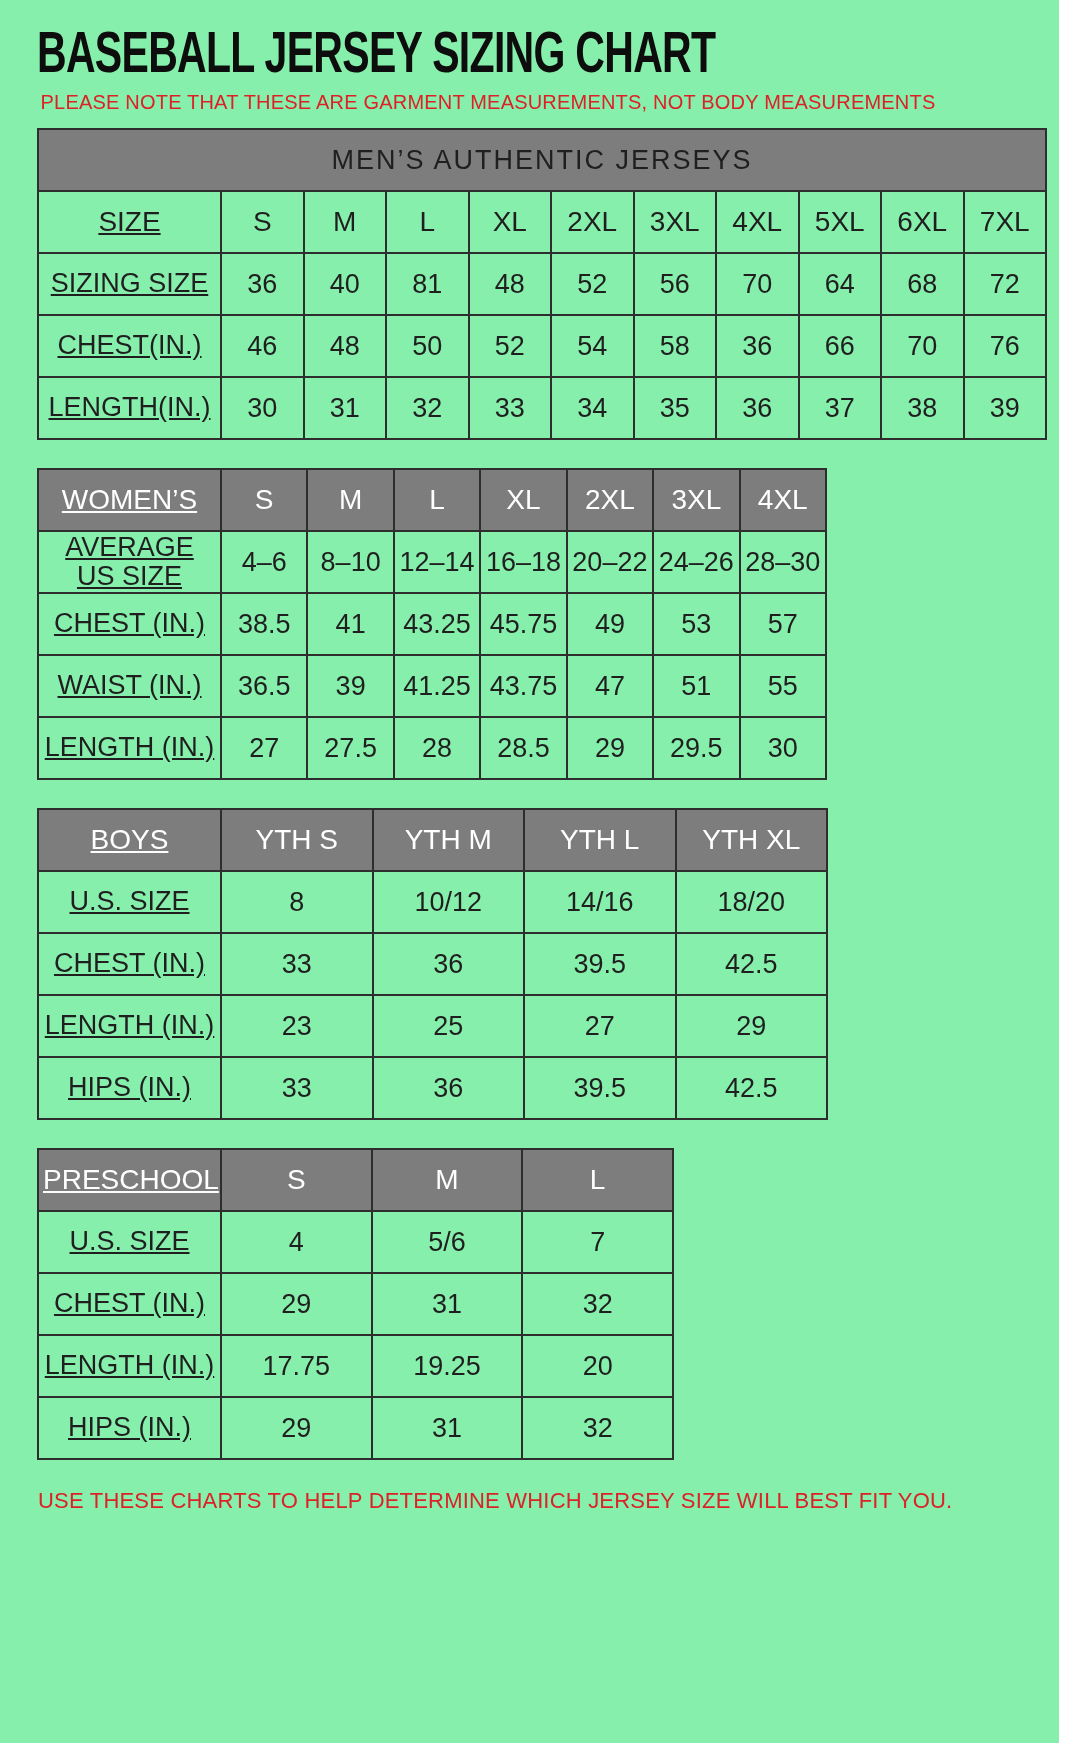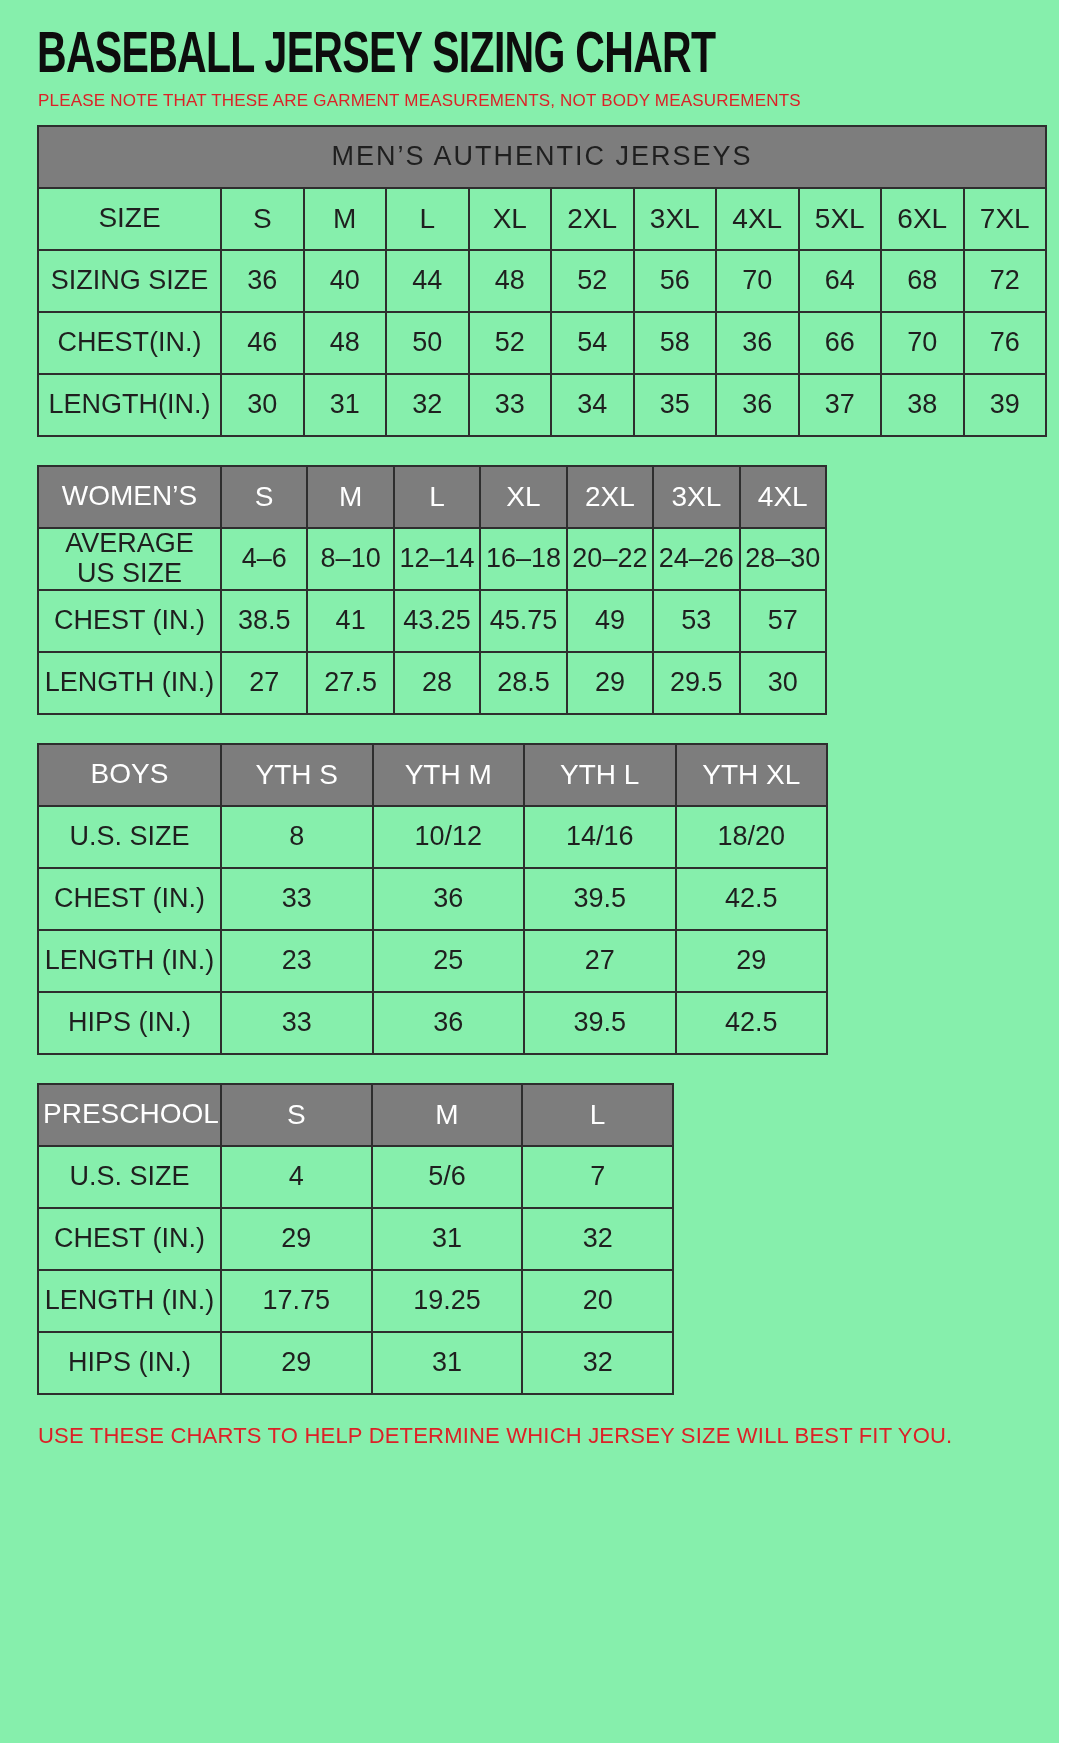--- a/index.html
+++ b/index.html
@@ -21,24 +21,25 @@
     color: #0d0d0d;
     letter-spacing: -1px;
     white-space: nowrap;
     transform: scaleX(0.72);
     transform-origin: 0 50%;
   }
   .note {
     margin: 0 0 14px 1px;
     max-width: 900px;
     color: var(--accent-red);
-    font-size: 17px;
+    font-size: 20px;
     line-height: 1.16;
     letter-spacing: 0.2px;
     font-weight: 500;
+    text-align: center;
   }
   table.sizing-table {
     border-collapse: collapse;
     table-layout: fixed;
     margin: 0 0 28px 0;
   }
   .t-mens      { width: 1010px; }
   .t-womens    { width: 790px;  }
   .t-boys      { width: 791px;  }
   .t-preschool { width: 637px;  }
@@ -59,21 +60,21 @@
     font-size: 30px;
     letter-spacing: 2px;
     height: 69px;
     margin-left: 16px;
   }
   .header-row td { font-size: 28px; }
   .header-row.gray td {
     background: var(--header-gray);
     color: #ffffff;
   }
-  .row-label { font-size: 26px; line-height: 1.1; }
+  .row-label { font-size: 26px; line-height: 1.1; text-decoration: underline; }
   .footer {
     margin: 16px 0 0 1px;
     color: var(--accent-red);
     font-size: 22px;
     letter-spacing: 0.2px;
     font-weight: 500;
     white-space: nowrap;
   }
 </style>
 </head>
@@ -111,21 +112,21 @@
           <td class="header-cell">3XL</td>
           <td class="header-cell">4XL</td>
           <td class="header-cell">5XL</td>
           <td class="header-cell">6XL</td>
           <td class="header-cell">7XL</td>
         </tr>
         <tr>
           <td class="row-label">SIZING SIZE</td>
           <td class="value-cell">36</td>
           <td class="value-cell">40</td>
-          <td class="value-cell">44</td>
+          <td class="value-cell">81</td>
           <td class="value-cell">48</td>
           <td class="value-cell">52</td>
           <td class="value-cell">56</td>
           <td class="value-cell">70</td>
           <td class="value-cell">64</td>
           <td class="value-cell">68</td>
           <td class="value-cell">72</td>
         </tr>
         <tr>
           <td class="row-label">CHEST(IN.)</td>
@@ -192,20 +193,30 @@
           <td class="row-label">CHEST (IN.)</td>
           <td class="value-cell">38.5</td>
           <td class="value-cell">41</td>
           <td class="value-cell">43.25</td>
           <td class="value-cell">45.75</td>
           <td class="value-cell">49</td>
           <td class="value-cell">53</td>
           <td class="value-cell">57</td>
         </tr>
         <tr>
+          <td class="row-label">WAIST (IN.)</td>
+          <td class="value-cell">36.5</td>
+          <td class="value-cell">39</td>
+          <td class="value-cell">41.25</td>
+          <td class="value-cell">43.75</td>
+          <td class="value-cell">47</td>
+          <td class="value-cell">51</td>
+          <td class="value-cell">55</td>
+        </tr>
+        <tr>
           <td class="row-label">LENGTH (IN.)</td>
           <td class="value-cell">27</td>
           <td class="value-cell">27.5</td>
           <td class="value-cell">28</td>
           <td class="value-cell">28.5</td>
           <td class="value-cell">29</td>
           <td class="value-cell">29.5</td>
           <td class="value-cell">30</td>
         </tr>
       </tbody>

